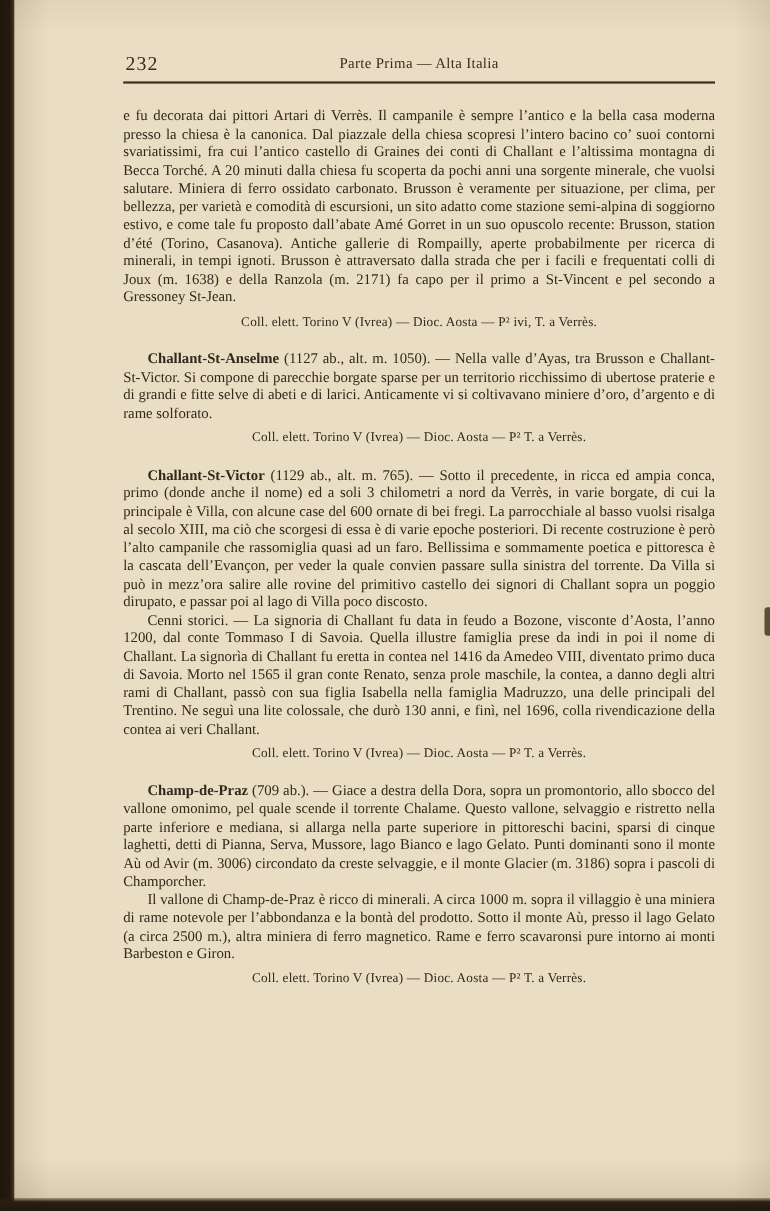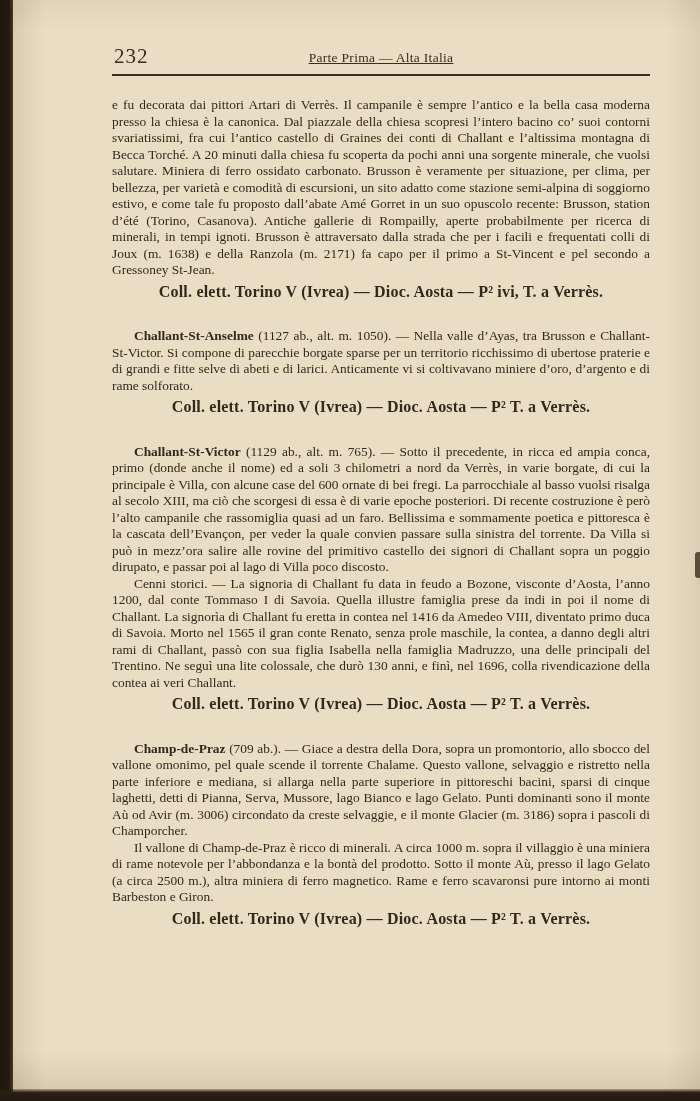--- a/index.html
+++ b/index.html
@@ -28,39 +28,39 @@
   .artifact-right {
     position: absolute; right: 0; top: 552px; width: 5px; height: 26px;
     background: #3a2d1c; border-radius: 3px 0 0 3px; opacity: 0.8;
   }
   .content {
     position: absolute; left: 112px; top: 42px; width: 538px;
   }
   .header { position: relative; height: 28px; }
   .pagenum {
     position: absolute; left: 2px; bottom: 1px;
-    font-size: 21px; letter-spacing: 1px; color: #3a2d1e; margin-top: 28px;
+    font-size: 18px; letter-spacing: 1px; color: #3a2d1e; margin-top: 28px;
   }
   .header-title {
     display: block; text-align: center; font-size: 13.5px;
-    padding-top: 8px; letter-spacing: 0.3px; color: #3a2d1e; text-decoration: underline;
+    padding-top: 8px; letter-spacing: 0.3px; color: #3a2d1e;
   }
   .rule { height: 2px; background: #3c2f1f; margin-top: 4px; }
   .body {
     margin-top: 21px;
     font-size: 13.4px;
     line-height: 16.5px;
     text-align: justify;
   }
   .body p { margin: 0; }
   p.indent { text-indent: 22px; }
-  p.entry { text-indent: 22px; margin-top: 28px; }
+  p.entry { text-indent: 22px; margin-top: 18px; }
   p.colophon {
     text-align: center; text-indent: 0;
-    font-size: 16px; font-weight: bold;
+    font-size: 12px; font-weight: normal;
     margin: 5px 0 5px 0; letter-spacing: 0.2px;
   }
   .italic { }
   .bold { font-weight: bold; }
 </style>
 </head>
 <body>
 
 <div class="page">
   <div class="edge-left"></div>

